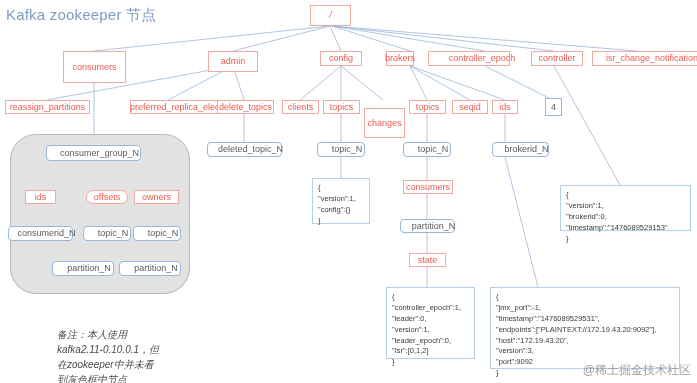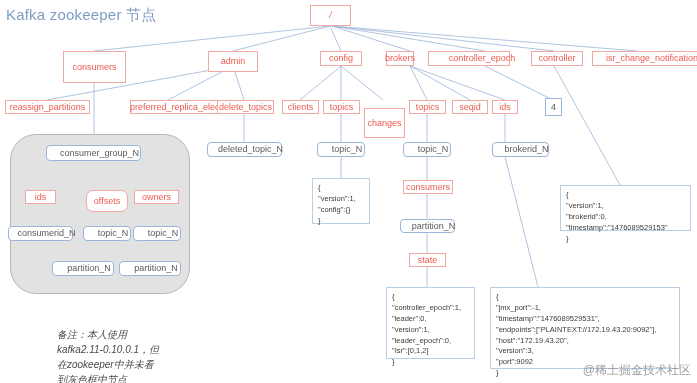--- a/index.html
+++ b/index.html
@@ -149,21 +149,21 @@
   <div class="node" style="left:282px;top:100px;width:37px;height:14px;">clients</div>
   <div class="node" style="left:323px;top:100px;width:37px;height:14px;">topics</div>
   <div class="node" style="left:364px;top:108px;width:41px;height:30px;">changes</div>
   <div class="node" style="left:409px;top:100px;width:37px;height:14px;">topics</div>
   <div class="node" style="left:452px;top:100px;width:36px;height:14px;">seqid</div>
   <div class="node" style="left:492px;top:100px;width:26px;height:14px;">ids</div>
   <div class="node plain" style="left:545px;top:98px;width:17px;height:18px;">4</div>
 
   <div class="node var" style="left:46px;top:145px;width:95px;height:16px;z-index:4;">consumer_group_N</div>
   <div class="node" style="left:25px;top:190px;width:31px;height:14px;z-index:4;">ids</div>
-  <div class="node" style="left:86px;top:190px;width:42px;height:22px;z-index:4;border-radius:7px;">offsets</div>
+  <div class="node" style="left:86px;top:190px;width:42px;height:14px;z-index:4;border-radius:7px;">offsets</div>
   <div class="node" style="left:134px;top:190px;width:45px;height:14px;z-index:4;">owners</div>
   <div class="node var" style="left:8px;top:226px;width:65px;height:15px;z-index:4;">consumerid_N</div>
   <div class="node var" style="left:83px;top:226px;width:48px;height:15px;z-index:4;">topic_N</div>
   <div class="node var" style="left:133px;top:226px;width:48px;height:15px;z-index:4;">topic_N</div>
   <div class="node var" style="left:52px;top:261px;width:62px;height:15px;z-index:4;">partition_N</div>
   <div class="node var" style="left:119px;top:261px;width:62px;height:15px;z-index:4;">partition_N</div>
 
   <div class="node var" style="left:207px;top:142px;width:75px;height:15px;">deleted_topic_N</div>
   <div class="node var" style="left:317px;top:142px;width:48px;height:15px;">topic_N</div>
   <div class="node var" style="left:403px;top:142px;width:48px;height:15px;">topic_N</div>

